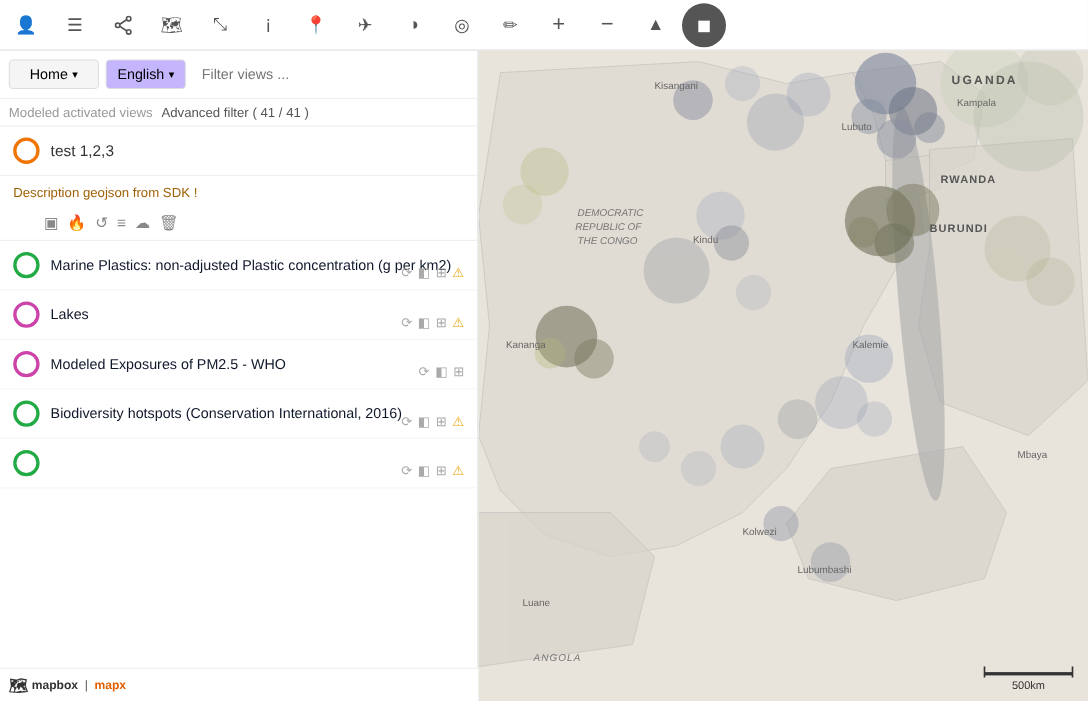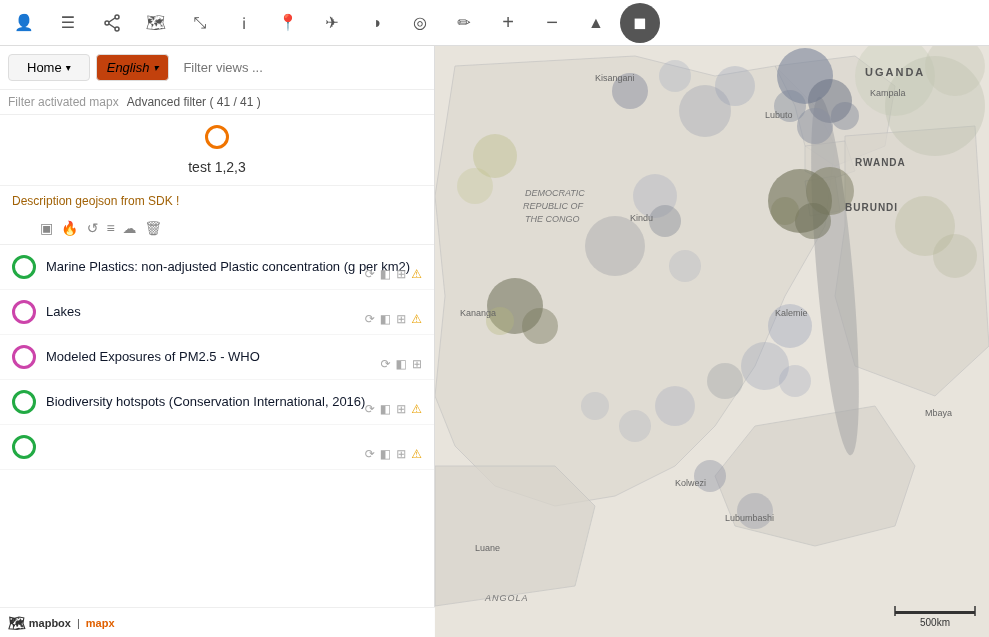--- a/index.html
+++ b/index.html
@@ -51,27 +51,27 @@
     .home-btn {
       background: #f5f5f5;
       border: 1px solid #ddd;
       border-radius: 4px;
       padding: 5px 18px;
       cursor: pointer;
       font-size: 13px;
       display: flex; align-items: center; gap: 4px;
     }
     .lang-btn {
-      background: #c2410c;
+      background: #c4b5fd;
       border: 1px solid #ddd;
       border-radius: 4px;
       padding: 5px 10px;
       cursor: pointer;
       font-size: 13px;
-      display: flex; align-items: center; gap: 4px; font-style: italic;
+      display: flex; align-items: center; gap: 4px;
     }
     .filter-input {
       flex: 1;
       border: none;
       outline: none;
       font-size: 13px;
       color: #0369a1;
       padding: 5px 8px;
       background: transparent;
     }
@@ -87,21 +87,20 @@
     .filter-bar-left { color: #999; font-size: 12px; }
     .adv-filter { font-size: 12px; color: #555; }
 
     
     .active-view-item {
       padding: 10px 12px;
       display: flex;
       align-items: center;
       gap: 10px;
       border-bottom: 1px solid #f0f0f0;
-      flex-direction: column;
     }
     .orange-circle {
       width: 24px; height: 24px;
       border-radius: 50%;
       border: 3px solid #f07400;
       flex-shrink: 0;
     }
     .active-view-label { font-size: 14px; font-weight: 500; color: #333; }
 
     .description-text {
@@ -221,21 +220,21 @@
       <span class="arrow-down">▾</span>
     </button>
     <button class="lang-btn">
       <span>English</span>
       <span class="arrow-down">▾</span>
     </button>
     <input class="filter-input" type="text" placeholder="Filter views ..." style="">
   </div>
 
   <div class="filter-bar">
-    <span class="filter-bar-left">Filter activated mapx</span>
+    <span class="filter-bar-left">Modeled activated views</span>
     <span class="adv-filter">Advanced filter ( 41 / 41 )</span>
   </div>
 
   <div class="active-view-item">
     <div class="orange-circle"></div>
     <span class="active-view-label">test 1,2,3</span>
   </div>
 
   <div class="description-text">Description geojson from SDK !</div>
 

